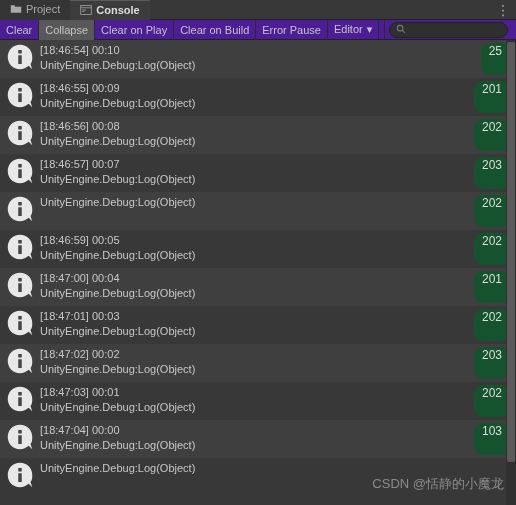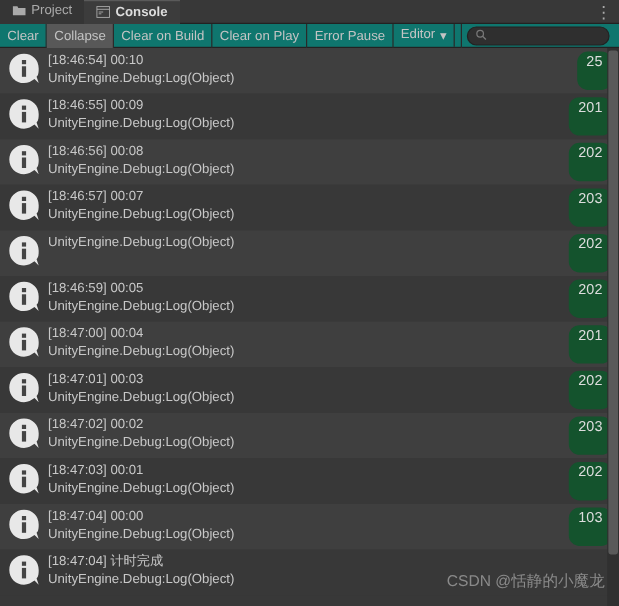--- a/index.html
+++ b/index.html
@@ -5,21 +5,21 @@
 * { margin: 0; padding: 0; box-sizing: border-box; font-family: Arial, sans-serif; }
 body { background: #383838; color: #c4c4c4; font-size: 11px; width: 516px; height: 505px; overflow: hidden; }
 
 .tab-bar { display: flex; align-items: center; height: 20px; background: #383838; border-bottom: 1px solid #222; position: relative; }
 .tab { display: flex; align-items: flex-start; gap: 4px; padding: 3px 10px; height: 20px; color: #aaa; cursor: pointer; }
 .tab.inactive { background: #353535; }
 .tab.active { background: #3c3c3c; color: #ddd; border-top: 1px solid #5a5a5a; font-weight: bold; }
 .tab-icon { width: 12px; height: 12px; display: inline-flex; }
 .menu-dots { position: absolute; right: 6px; color: #aaa; cursor: pointer; font-size: 14px; }
 
-.toolbar { display: flex; align-items: center; height: 20px; background: #0f766e; border-bottom: 1px solid #222; }
+.toolbar { display: flex; align-items: center; height: 20px; background: #4c1d95; border-bottom: 1px solid #222; }
 .toolbar button { background: transparent; border: none; color: #c4c4c4; font-size: 11px; padding: 3px 6px; height: 20px; cursor: pointer; border-right: 1px solid #2a2a2a; }
 .toolbar button.active { background: #585858; }
 .toolbar .dropdown { display: flex; gap: 4px; padding: 3px 6px; border-right: 1px solid #2a2a2a; cursor: pointer; }
 .toolbar .spacer { width: 6px; border-right: 1px solid #2a2a2a; height: 20px; }
 .search-box { display: flex; align-items: center; background: #2f2f2f; border-radius: 10px; height: 16px; margin-left: 4px; padding: 0 6px; flex: 1; margin-right: 8px; border: 1px solid #222; }
 .search-icon { width: 11px; height: 11px; opacity: 0.6; }
 
 .log-list { overflow-y: auto; height: calc(100% - 40px); }
 .log-entry { display: flex; padding: 3px 6px; min-height: 38px; }
 .log-entry.odd { background: #3f3f3f; }
@@ -57,22 +57,22 @@
         </svg>
     </span>
     <span>Console</span>
   </div>
   <span class="menu-dots">⋮</span>
 </div>
 
 <div class="toolbar">
   <button>Clear</button>
   <button class="active">Collapse</button>
+  <button>Clear on Play</button>
   <button>Clear on Build</button>
-  <button>Clear on Play</button>
   <button>Error Pause</button>
   <div class="dropdown">
     <span>Editor</span>
     <span>▾</span>
   </div>
   <div class="spacer"></div>
   <div class="search-box">
     <span class="search-icon">
       <svg viewBox="0 0 16 16">
           <circle cx="6" cy="6" r="4" fill="none" stroke="#aaa" stroke-width="1.5"></circle>
@@ -214,21 +214,20 @@
     </div>
     <span class="count-badge">103</span>
   </div>
     <div class="log-entry even">
     <span class="log-icon"><svg viewBox="0 0 32 32">
           <path fill="#e8e8e8" d="M16 2 C8 2 2 8 2 16 C2 24 8 30 16 30 C20 30 23 28 26 26 L30 30 L28 24 C30 22 30 19 30 16 C30 8 24 2 16 2 Z"></path>
           <rect x="14" y="8" width="4" height="4" fill="#444"></rect>
           <rect x="14" y="14" width="4" height="10" fill="#444"></rect>
         </svg></span>
     <div class="log-text">
-      <span class="line1">[18:47:04] 计时完成</span>
       <span class="line2">UnityEngine.Debug:Log(Object)</span>
     </div>
 
   </div>
   </div>
 
 <div class="scrollbar">
   <div class="thumb"></div>
 </div>
 

